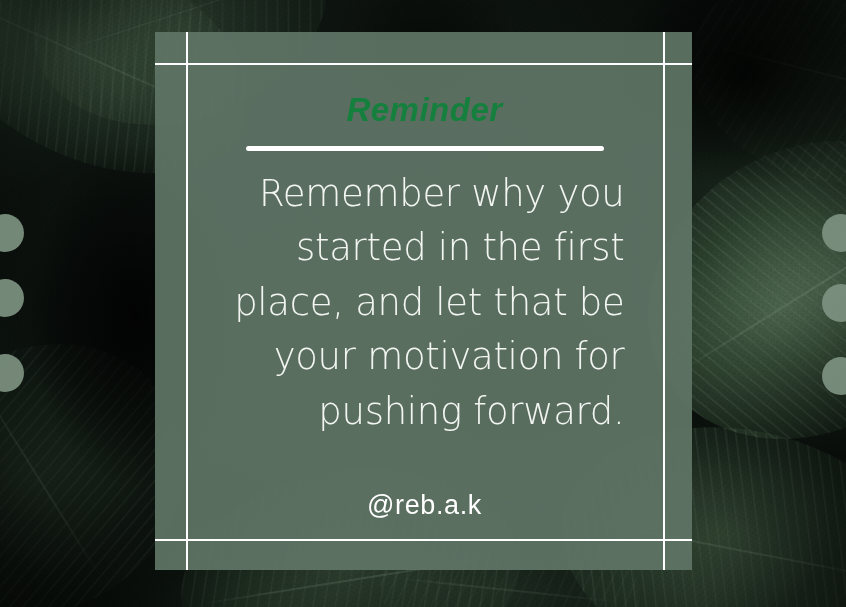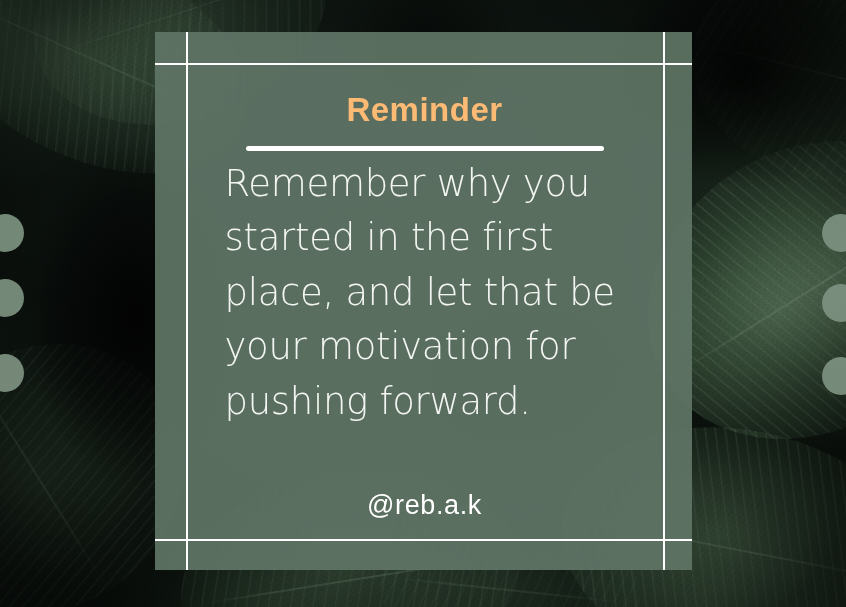--- a/index.html
+++ b/index.html
@@ -178,23 +178,23 @@
 
   .divider {
     margin-top: 20px;
     width: 358px;
     height: 5px;
     border-radius: 3px;
     background: #ffffff;
   }
 
   .quote {
-    margin-top: 6px;
+    margin-top: 16px;
     width: 400px;
-    text-align: left;
+    text-align: right;
     font-family: "DejaVu Sans", sans-serif;
     font-weight: 300;
     font-size: 37px;
     line-height: 1.47;
     color: #f2f5f1;
     letter-spacing: -0.3px;
   }
 
   .handle {
     position: absolute;
@@ -274,19 +274,19 @@
     </div>
 
   <div class="panel" style="background: rgb(95, 116, 101);"></div>
 
   <div class="frame-h" style="top: 63px; background: rgb(255, 255, 255);"></div>
   <div class="frame-h" style="top: 539px; background: rgb(255, 255, 255);"></div>
   <div class="frame-v" style="left: 186px; background: rgb(255, 255, 255);"></div>
   <div class="frame-v" style="left: 663px; background: rgb(255, 255, 255);"></div>
 
   <div class="content">
-    <div class="heading" style="color: #fdba74;">Reminder</div>
+    <div class="heading" style="color: #15803d; font-style: italic;">Reminder</div>
     <div class="divider" style="background: rgb(255, 255, 255);"></div>
     <div class="quote" style="color: rgb(242, 245, 241);">Remember why you started in the first place, and let that be your motivation for pushing forward.</div>
     <div class="handle" style="color: rgb(255, 255, 255);">@reb.a.k</div>
   </div>
 
 </div>
 
 </body></html>

